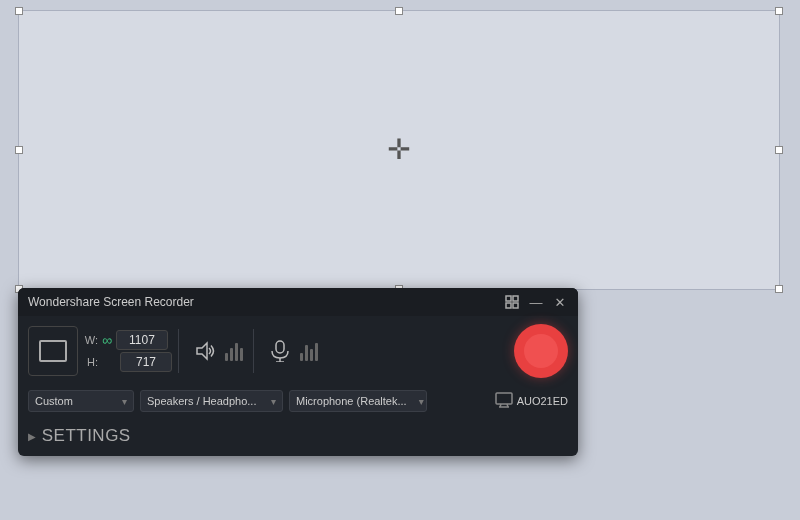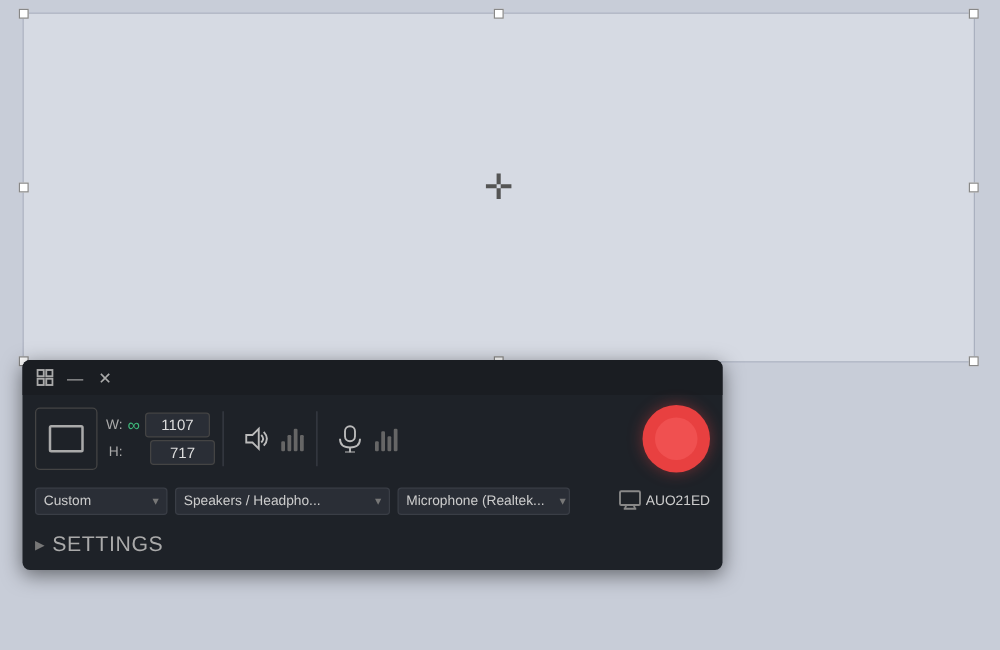--- a/index.html
+++ b/index.html
@@ -238,21 +238,21 @@
       white-space: nowrap;
       overflow: hidden;
       text-overflow: ellipsis;
     }
     .dropdown-select .chevron {
       color: #777;
       font-size: 10px;
       flex-shrink: 0;
     }
     .dd-custom { width: 106px; text-align: center; }
-    .dd-speakers { width: 172px; }
+    .dd-speakers { width: 143px; }
     .dd-mic { width: 138px; gap: 12px; }
 
     .monitor-group {
       display: flex;
       align-items: center;
       gap: 4px;
       margin-left: auto;
       color: #ccc;
       font-size: 11px;
       padding-left: 32px;
@@ -291,20 +291,21 @@
   <div class="handle tm"></div>
   <div class="handle bm"></div>
   <div class="handle lm"></div>
   <div class="handle rm"></div>
   <div class="move-cursor">✛</div>
 </div>
 
 <div class="recorder-panel">
 
   <div class="title-bar">
+    <span class="title-text">Wondershare Screen Recorder</span>
     <div class="title-controls">
       <div class="title-btn">
         <svg width="14" height="14" viewBox="0 0 14 14" fill="none">
           <rect x="1" y="1" width="5" height="5" stroke="#aaa" stroke-width="1.5" fill="none"></rect>
           <rect x="8" y="1" width="5" height="5" stroke="#aaa" stroke-width="1.5" fill="none"></rect>
           <rect x="1" y="8" width="5" height="5" stroke="#aaa" stroke-width="1.5" fill="none"></rect>
           <rect x="8" y="8" width="5" height="5" stroke="#aaa" stroke-width="1.5" fill="none"></rect>
         </svg>
       </div>
       <div class="title-btn">—</div>

